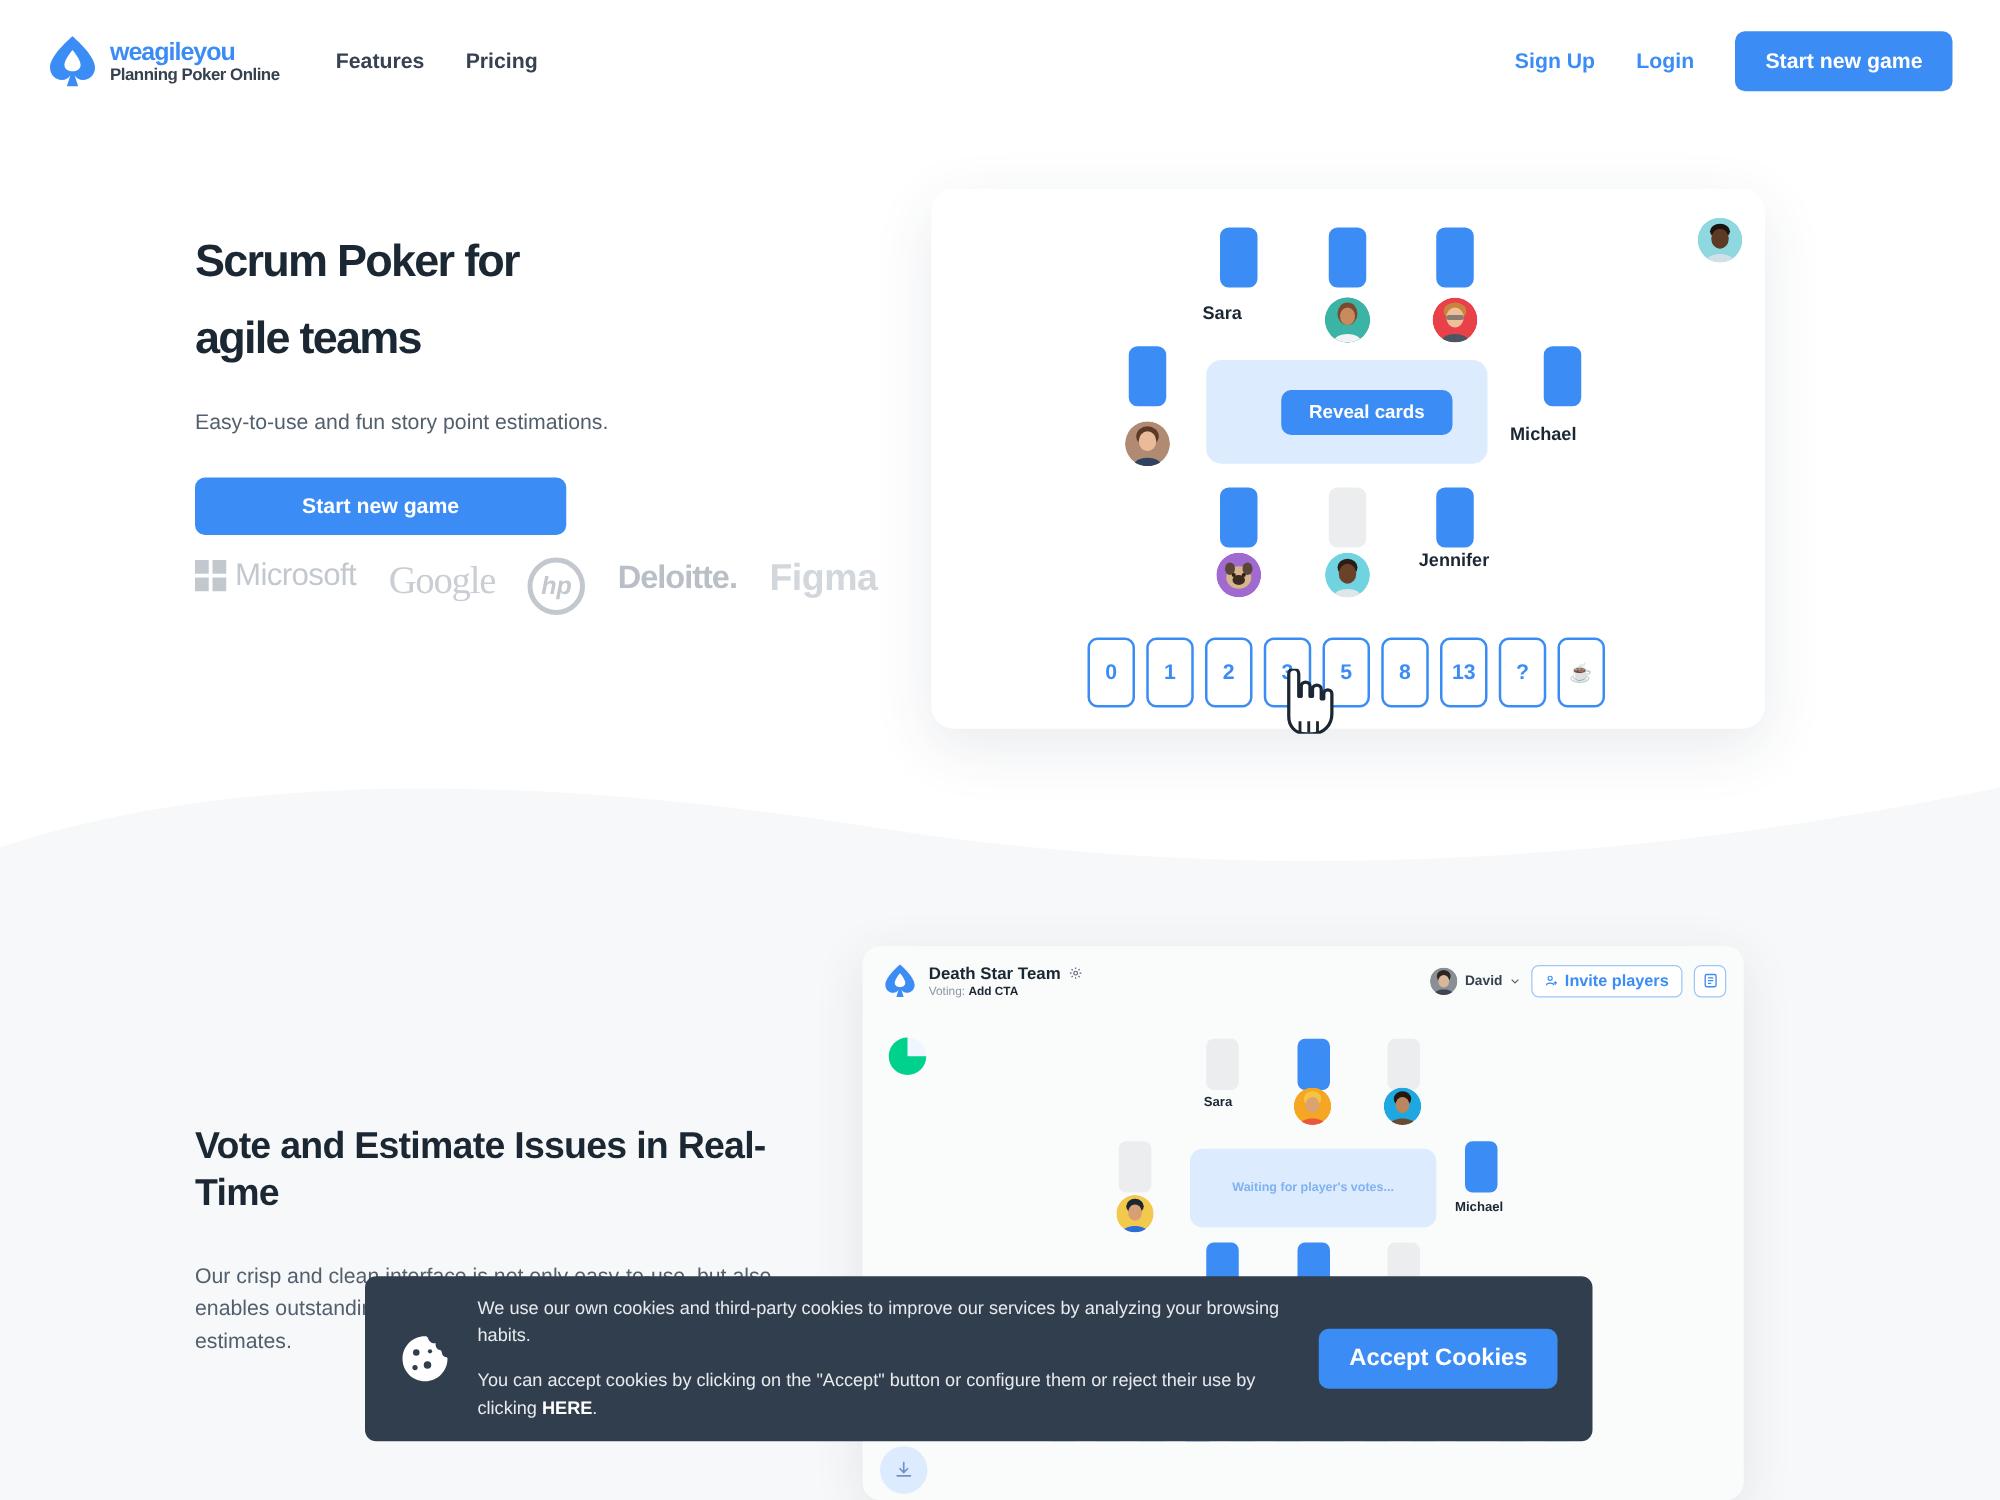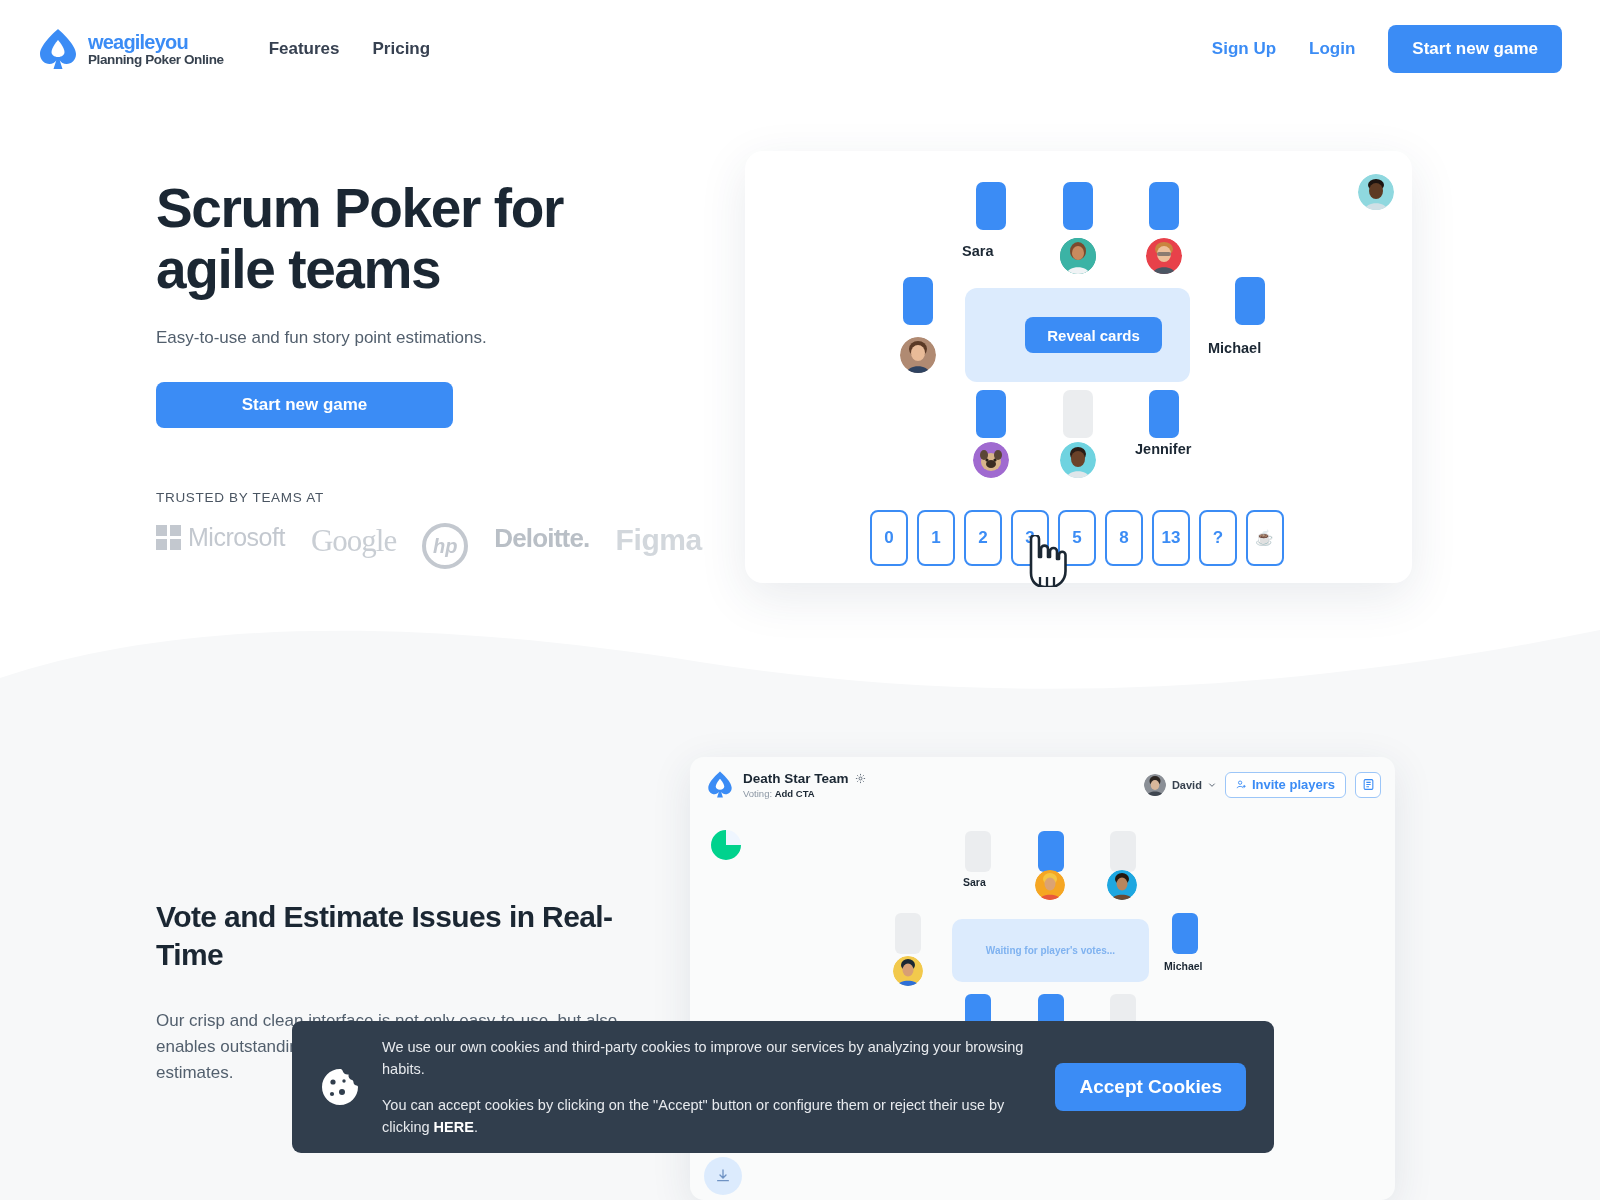--- a/index.html
+++ b/index.html
@@ -27,21 +27,21 @@
   .header-right .auth { font-size:17px; font-weight:700; color:#3b8cf5; text-decoration:none; }
   .btn-primary {
     background:#3b8cf5; color:#fff; border:none; border-radius:8px;
     font-size:17px; font-weight:700; padding:0 24px; height:48px;
     font-family:inherit; cursor:pointer; display:flex; align-items:center;
   }
 
   
   .hero-left { position:absolute; left:156px; top:178px; width:560px; }
   .hero-h1 {
-    font-size:55px; line-height:61px; font-weight:700;
+    font-size:36px; line-height:61px; font-weight:700;
     color:#1b2733; letter-spacing:-1.4px;
   }
   .hero-sub { margin-top:28px; font-size:17px; color:#525f6d; }
   .hero-cta {
     margin-top:34px; width:297px; height:46px; border-radius:8px;
     background:#3b8cf5; color:#fff; border:none; font-family:inherit;
     font-size:17px; font-weight:700; cursor:pointer;
   }
   .trusted-label {
     margin-top:62px; font-size:13.5px; letter-spacing:0.7px;
@@ -61,21 +61,21 @@
   .hero-card {
     position:absolute; left:745px; top:151px; width:667px; height:432px;
     background:#fff; border-radius:18px; box-shadow:0 14px 48px rgba(40,60,90,.10);
   }
   .seat-card { position:absolute; width:30px; height:48px; border-radius:7px; }
   .seat-card.filled { background:#3b8cf5; }
   .seat-card.empty  { background:#ebedef; }
   .avatar { position:absolute; width:36px; height:36px; border-radius:50%; overflow:hidden; }
   .pname { position:absolute; font-size:14.5px; font-weight:700; color:#1b2733; white-space:nowrap; }
   .table-area {
-    position:absolute; left:220px; top:137px; width:225px; height:94px;
+    position:absolute; left:220px; top:137px; width:225px; height:83px;
     background:#dcebfd; border-radius:12px; display:flex; align-items:center; justify-content:center;padding-left:32px;
   }
   .reveal-btn {
     background:#3b8cf5; color:#fff; border:none; border-radius:8px;
     font-family:inherit; font-size:15px; font-weight:700; padding:0 22px; height:36px; cursor:pointer;
   }
   .deck { position:absolute; left:125px; top:359px; display:flex; gap:9px; }
   .deck-card {
     width:38px; height:56px; border:2px solid #3b8cf5; border-radius:8px;
     background:#fff; color:#3b8cf5; font-size:17px; font-weight:700;
@@ -186,21 +186,20 @@
   <path d="M0,78 C180,18 420,18 700,62 C980,106 1280,96 1600,30 L1600,120 L0,120 Z" fill="#f7f8f9"></path>
 </svg>
 
 <div class="hero-left">
   <h1 class="hero-h1">
     <span>Scrum Poker for</span><br>
     <span>agile teams</span>
   </h1>
   <p class="hero-sub">Easy-to-use and fun story point estimations.</p>
   <button class="hero-cta">Start new game</button>
-  <div class="trusted-label">TRUSTED BY TEAMS AT</div>
   <div class="logos">
     <div class="logo-item">
       <span class="ms-grid">
           <i></i>
           <i></i>
           <i></i>
           <i></i>
         </span>
       <span class="lg-ms">Microsoft</span>
     </div>

